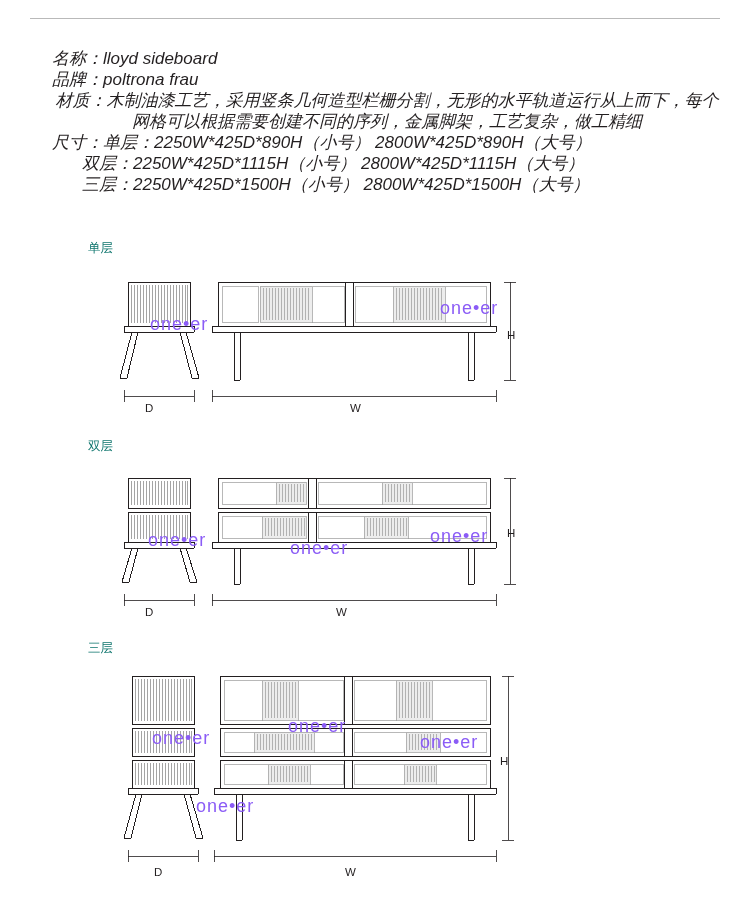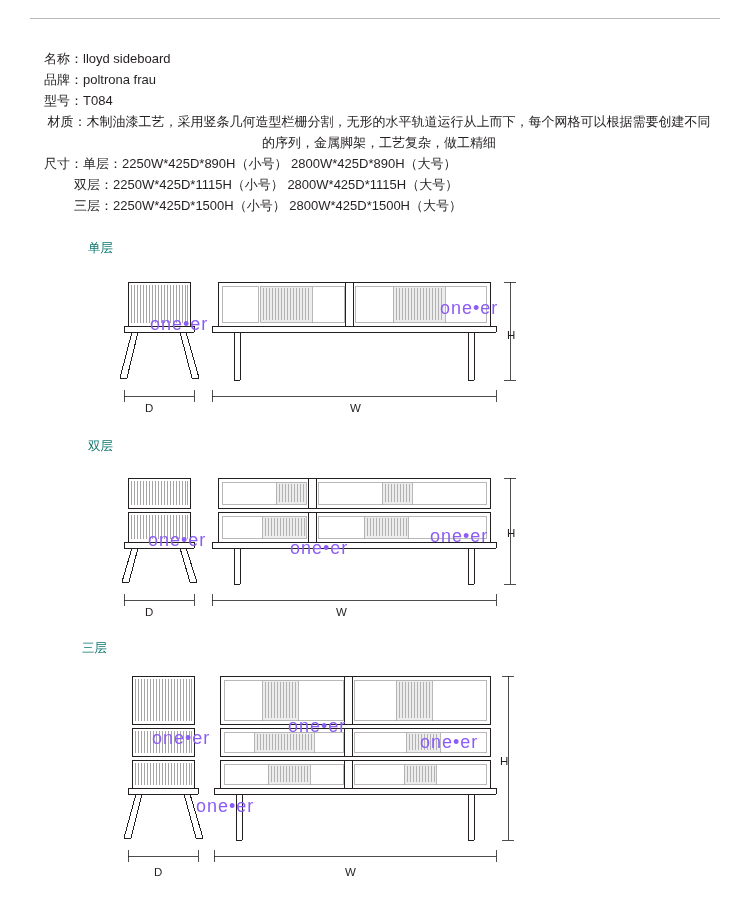--- a/index.html
+++ b/index.html
@@ -14,24 +14,25 @@
     overflow: hidden;
   }
   .top-rule {
     position: absolute;
     left: 30px; top: 18px;
     width: 690px; height: 1px;
     background: #b9b9b9;
   }
   .spec-block {
     position: absolute;
-    left: 44px; top: 48px;
+    left: 52px; top: 48px;
     width: 670px;
-    font-size: 13px;
+    font-size: 17px;
     line-height: 21px;
+    font-style: italic;
   }
   .spec-line { white-space: nowrap; }
   .spec-line.wrap { white-space: normal; text-align: center; }
   .spec-indent { padding-left: 30px; }
   .section {
     position: absolute;
     left: 0;
     width: 750px;
   }
   .section-title {
@@ -60,23 +61,20 @@
 <body>
 
 <div class="top-rule"></div>
 
 <div class="spec-block">
   <div class="spec-line">
     <span>名称：</span><span>lloyd sideboard</span>
   </div>
   <div class="spec-line">
     <span>品牌：</span><span>poltrona frau</span>
-  </div>
-  <div class="spec-line">
-    <span>型号：</span><span>T084</span>
   </div>
   <div class="spec-line wrap">
     <span>材质：</span><span>木制油漆工艺，采用竖条几何造型栏栅分割，无形的水平轨道运行从上而下，每个网格可以根据需要创建不同的序列，金属脚架，工艺复杂，做工精细</span>
   </div>
   <div class="spec-line">
     <span>尺寸：</span><span>单层：2250W*425D*890H（小号）  2800W*425D*890H（大号）</span>
   </div>
   <div class="spec-line spec-indent">
     <span>双层：2250W*425D*1115H（小号）  2800W*425D*1115H（大号）</span>
   </div>
@@ -392,21 +390,21 @@
   <div class="wm" style="left:148px; top:98px;">one•er</div>
   <div class="wm" style="left:290px; top:106px;">one•er</div>
   <div class="wm" style="left:430px; top:94px;">one•er</div>
 
   <div class="dim-label" style="left:145px; top:174px;">D</div>
   <div class="dim-label" style="left:336px; top:174px;">W</div>
   <div class="dim-label" style="left:507px; top:95px;">H</div>
 </div>
 
 <div class="section" style="top:632px; height:260px;">
-  <div class="section-title" style="left:82px; top:8px;">三层</div>
+  <div class="section-title" style="left:88px; top:8px;">三层</div>
 
   <div class="diagram" style="left:100px; top:30px;">
     <svg width="620" height="230" viewBox="0 0 620 230">
       <g fill="none" stroke="#231f20" stroke-width="1" shape-rendering="crispEdges">
 
         <rect x="32" y="14" width="62" height="48" fill="#ffffff"></rect>
         <g stroke="#7d7d7d" stroke-width="0.7">
           <line x1="35" y1="17" x2="35" y2="59"></line>
             <line x1="38" y1="17" x2="38" y2="59"></line>
           <line x1="41" y1="17" x2="41" y2="59"></line>

